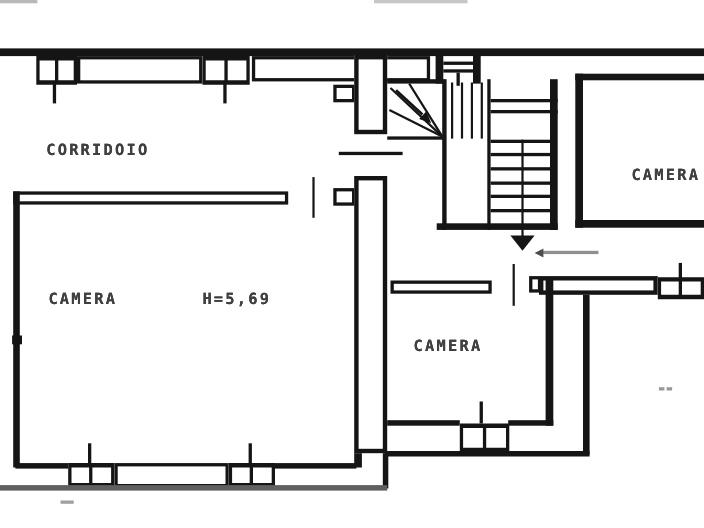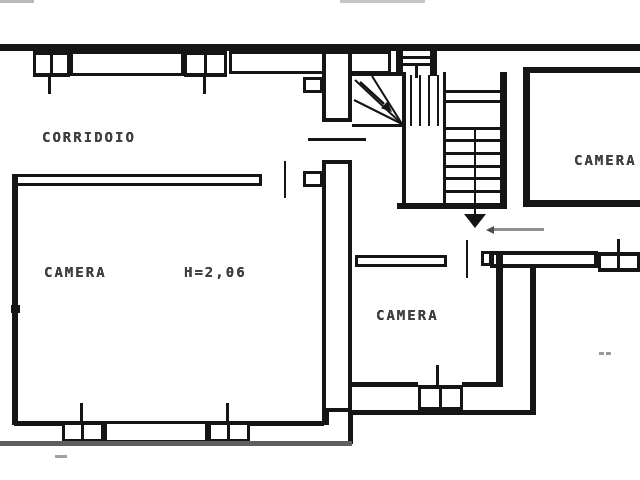--- a/index.html
+++ b/index.html
@@ -113,21 +113,21 @@
   <div class="shut" style="left:418px;top:385px;width:45px;height:26px;">
     <div class="mull"></div>
   </div>
   <div class="w" style="left:436px;top:365px;width:3px;height:20px;"></div>
   <div class="w" style="left:462px;top:382px;width:41px;height:5px;"></div>
 
   <div class="w" style="left:350px;top:410px;width:186px;height:5px;"></div>
   <div class="w" style="left:348px;top:412px;width:5px;height:32px;"></div>
 
   <div class="lbl" style="left:44px;top:264px;">CAMERA</div>
-  <div class="lbl" style="left:184px;top:264px;">H=2,06</div>
+  <div class="lbl" style="left:184px;top:264px;">H=5,69</div>
   <div class="w" style="left:11px;top:305px;width:9px;height:8px;"></div>
   <div class="w" style="left:14px;top:421px;width:310px;height:5px;"></div>
   <div class="shut" style="left:62px;top:421px;width:42px;height:22px;">
     <div class="mull"></div>
   </div>
   <div class="w" style="left:80px;top:403px;width:3px;height:19px;"></div>
   <div class="hol" style="left:104px;top:421px;width:104px;height:22px;"></div>
   <div class="shut" style="left:208px;top:421px;width:42px;height:22px;">
     <div class="mull"></div>
   </div>

